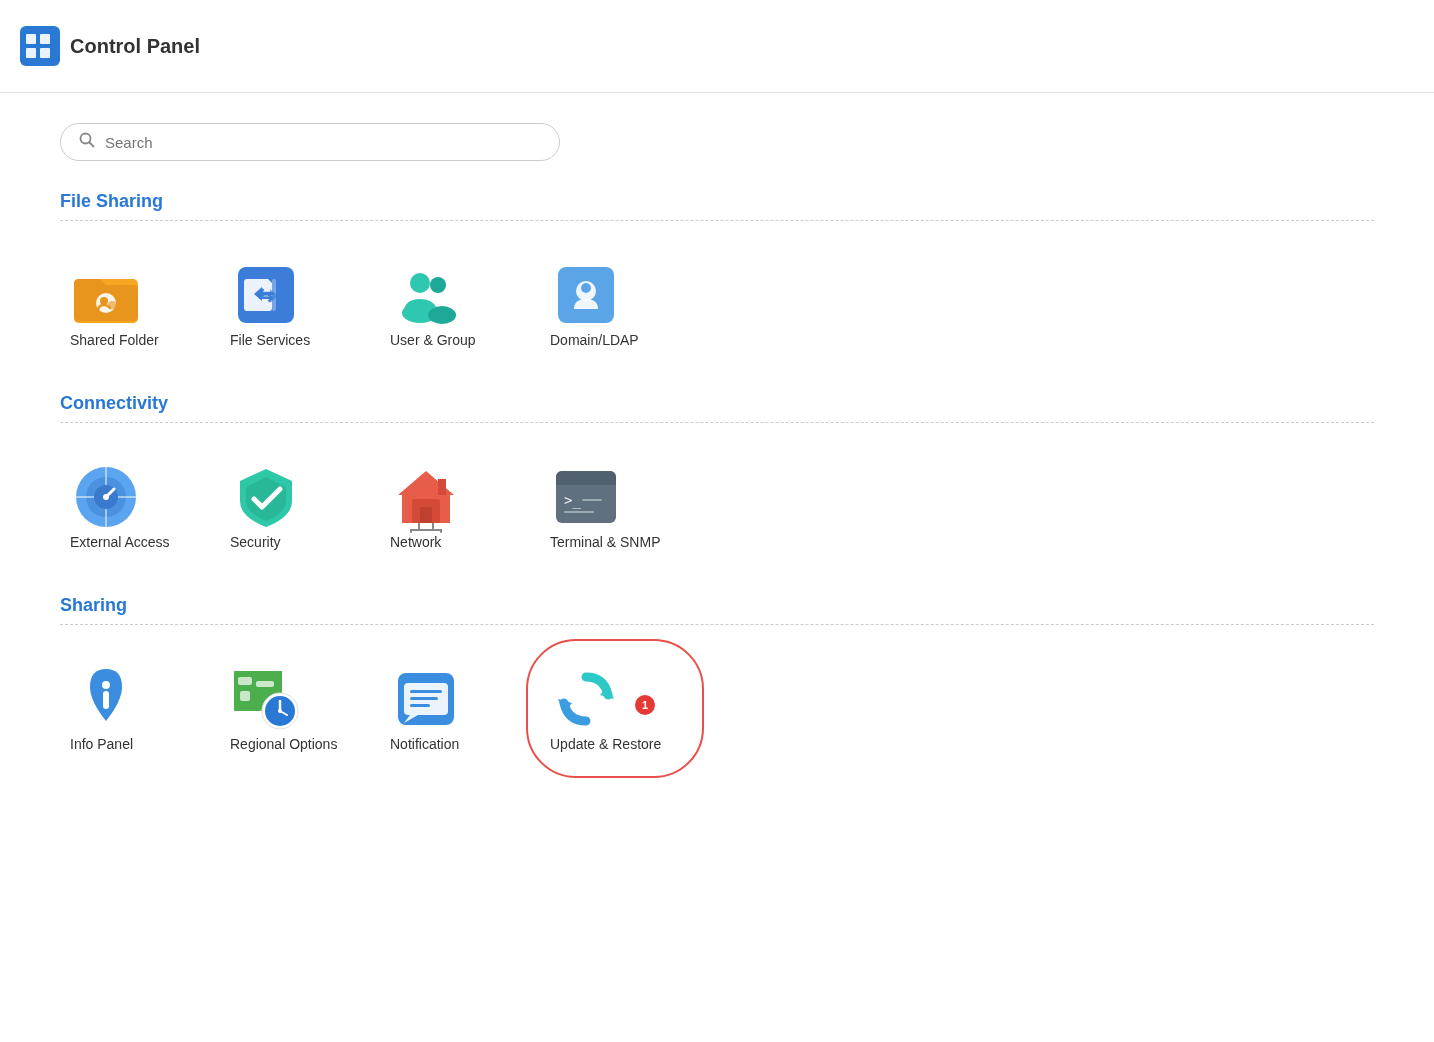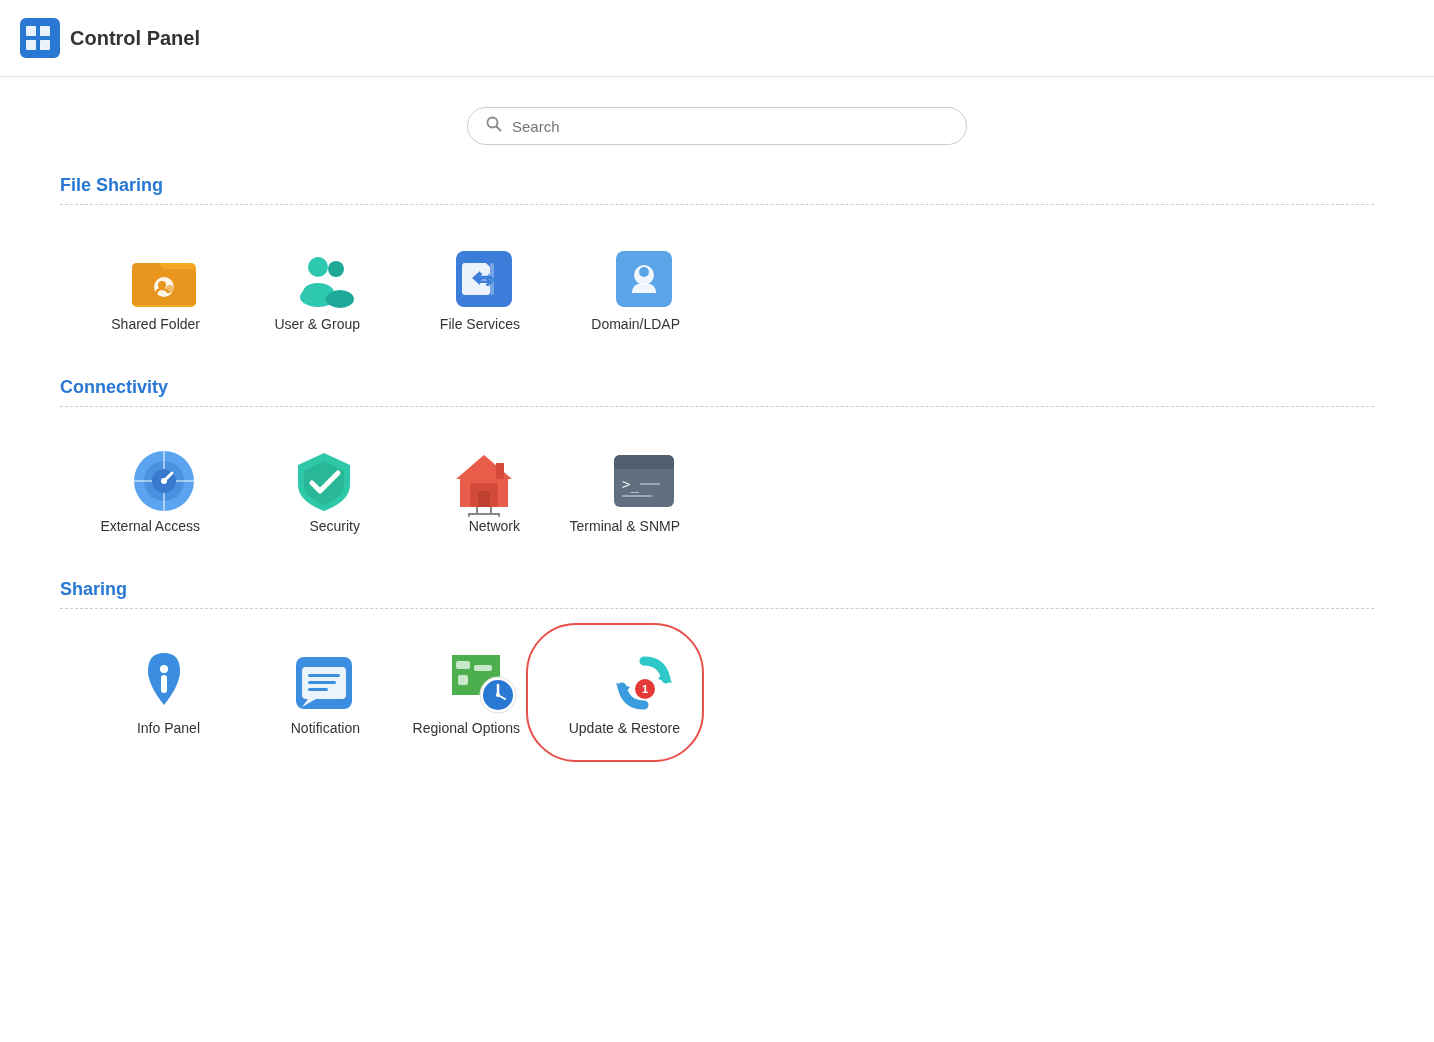--- a/index.html
+++ b/index.html
@@ -8,21 +8,21 @@
       background: #fff;
       width: 1434px;
       min-height: 1042px;
       color: #333;
     }
 
     
     .header {
       display: flex;
       align-items: flex-start;
-      padding: 18px 20px;
+      padding: 26px 20px;
       border-bottom: 1px solid #e0e0e0;
       background: #fff;
     }
     .header-logo {
       display: flex;
       align-items: center;
       gap: 10px;
     }
     .logo-icon {
       width: 40px;
@@ -35,21 +35,20 @@
     }
 
     
     .main-content {
       padding: 20px 60px 40px 60px;
     }
 
     
     .search-container {
       display: flex;
-      justify-content: center;
       margin-bottom: 30px;
       margin-top: 10px;
     }
     .search-box {
       display: flex;
       align-items: center;
       border: 1px solid #ccc;
       border-radius: 20px;
       padding: 8px 18px;
       width: 500px;
@@ -85,21 +84,21 @@
     
     .items-grid {
       display: flex;
       flex-wrap: wrap;
       gap: 10px;
       margin-bottom: 30px;
     }
     .item {
       display: flex;
       flex-direction: column;
-      align-items: flex-end;
+      align-items: flex-start;
       width: 150px;
       padding: 14px 10px;
       cursor: pointer;
       border-radius: 8px;
       transition: background 0.15s;
       position: relative;
     }
     .item-label {
       font-size: 14px;
       color: #333;
@@ -185,46 +184,46 @@
           <circle cx="36" cy="44" r="10" fill="#fff" opacity="0.9"></circle>
           <circle cx="34" cy="42" r="4" fill="#e8951e"></circle>
           <path d="M28 52 Q28 46 34 46 Q38 46 40 49" stroke="#e8951e" stroke-width="2.5" fill="none" stroke-linecap="round"></path>
           <circle cx="42" cy="46" r="4" fill="#e8951e" opacity="0.6"></circle>
         </svg>
         <span class="item-label">Shared Folder</span>
       </div>
 
       <div class="item">
         <svg class="icon-svg" viewBox="0 0 72 72">
-
-          <circle cx="30" cy="24" r="10" fill="#2ec8b0"></circle>
-          <path d="M14 54 Q14 40 30 40 Q42 40 46 48" stroke="none" fill="#2ec8b0"></path>
-          <ellipse cx="30" cy="54" rx="18" ry="10" fill="#2ec8b0"></ellipse>
-
-          <circle cx="48" cy="26" r="8" fill="#1da898"></circle>
-          <ellipse cx="52" cy="56" rx="14" ry="9" fill="#1da898"></ellipse>
-        </svg>
-        <span class="item-label">User &amp; Group</span>
-      </div>
-
-      <div class="item">
-        <svg class="icon-svg" viewBox="0 0 72 72">
           <rect x="8" y="8" width="56" height="56" rx="8" fill="#3b7dd8"></rect>
           <rect x="14" y="20" width="28" height="32" rx="3" fill="#fff" opacity="0.9"></rect>
           <polygon points="38,20 42,24 42,20" fill="#3b7dd8"></polygon>
           <rect x="42" y="20" width="4" height="32" rx="2" fill="#fff" opacity="0.3"></rect>
           <text x="36" y="42" font-size="18" font-weight="bold" fill="#3b7dd8" text-anchor="middle">⇆</text>
           <path d="M24 35 L32 28 L32 34 L44 34 L44 36 L32 36 L32 42 Z" fill="#3b7dd8"></path>
           <path d="M48 37 L40 44 L40 38 L28 38 L28 36 L40 36 L40 30 Z" fill="#3b7dd8" opacity="0.6"></path>
         </svg>
         <span class="item-label">File Services</span>
       </div>
 
       <div class="item">
         <svg class="icon-svg" viewBox="0 0 72 72">
+
+          <circle cx="30" cy="24" r="10" fill="#2ec8b0"></circle>
+          <path d="M14 54 Q14 40 30 40 Q42 40 46 48" stroke="none" fill="#2ec8b0"></path>
+          <ellipse cx="30" cy="54" rx="18" ry="10" fill="#2ec8b0"></ellipse>
+
+          <circle cx="48" cy="26" r="8" fill="#1da898"></circle>
+          <ellipse cx="52" cy="56" rx="14" ry="9" fill="#1da898"></ellipse>
+        </svg>
+        <span class="item-label">User &amp; Group</span>
+      </div>
+
+      <div class="item">
+        <svg class="icon-svg" viewBox="0 0 72 72">
           <rect x="8" y="8" width="56" height="56" rx="8" fill="#5ba4e8"></rect>
           <circle cx="36" cy="32" r="10" fill="#fff" opacity="0.9"></circle>
           <circle cx="36" cy="29" r="5" fill="#5ba4e8"></circle>
           <path d="M24 50 Q24 40 36 40 Q48 40 48 50" fill="#fff" opacity="0.9"></path>
         </svg>
         <span class="item-label">Domain/LDAP</span>
       </div>
 
     </div>
   </div>
@@ -305,51 +304,51 @@
 
           <circle cx="36" cy="22" r="4" fill="#fff"></circle>
           <rect x="33" y="28" width="6" height="18" rx="3" fill="#fff"></rect>
         </svg>
         <span class="item-label">Info Panel</span>
       </div>
 
 
       <div class="item">
         <svg class="icon-svg" viewBox="0 0 72 72">
-          <rect x="8" y="10" width="56" height="52" rx="8" fill="#3b8de0"></rect>
-
-          <rect x="14" y="20" width="44" height="32" rx="4" fill="#fff" opacity="0.9"></rect>
-          <rect x="20" y="27" width="32" height="3" rx="1.5" fill="#3b8de0"></rect>
-          <rect x="20" y="34" width="28" height="3" rx="1.5" fill="#3b8de0"></rect>
-          <rect x="20" y="41" width="20" height="3" rx="1.5" fill="#3b8de0"></rect>
-
-          <polygon points="20,52 14,60 28,52" fill="#fff" opacity="0.9"></polygon>
-        </svg>
-        <span class="item-label">Notification</span>
-      </div>
-
-      <div class="item">
-        <svg class="icon-svg" viewBox="0 0 72 72">
 
           <rect x="4" y="8" width="48" height="40" rx="4" fill="#5cb85c"></rect>
           <polygon points="4,8 52,8 52,30 28,48 4,48" fill="#4cae4c"></polygon>
 
           <rect x="8" y="14" width="14" height="8" rx="2" fill="#fff" opacity="0.7"></rect>
           <rect x="26" y="18" width="18" height="6" rx="2" fill="#fff" opacity="0.7"></rect>
           <rect x="10" y="28" width="10" height="10" rx="2" fill="#fff" opacity="0.7"></rect>
 
           <circle cx="50" cy="48" r="18" fill="#fff" stroke="#e0e0e0" stroke-width="1"></circle>
           <circle cx="50" cy="48" r="15" fill="#2878d4"></circle>
           <line x1="50" y1="48" x2="50" y2="38" stroke="#fff" stroke-width="2.5" stroke-linecap="round"></line>
           <line x1="50" y1="48" x2="57" y2="52" stroke="#fff" stroke-width="2" stroke-linecap="round"></line>
           <circle cx="50" cy="48" r="2" fill="#fff"></circle>
         </svg>
         <span class="item-label">Regional Options</span>
       </div>
 
+      <div class="item">
+        <svg class="icon-svg" viewBox="0 0 72 72">
+          <rect x="8" y="10" width="56" height="52" rx="8" fill="#3b8de0"></rect>
+
+          <rect x="14" y="20" width="44" height="32" rx="4" fill="#fff" opacity="0.9"></rect>
+          <rect x="20" y="27" width="32" height="3" rx="1.5" fill="#3b8de0"></rect>
+          <rect x="20" y="34" width="28" height="3" rx="1.5" fill="#3b8de0"></rect>
+          <rect x="20" y="41" width="20" height="3" rx="1.5" fill="#3b8de0"></rect>
+
+          <polygon points="20,52 14,60 28,52" fill="#fff" opacity="0.9"></polygon>
+        </svg>
+        <span class="item-label">Notification</span>
+      </div>
+
       <div class="item" style="position:relative;">
         <div class="highlight-circle"></div>
         <svg class="icon-svg" viewBox="0 0 72 72">
 
           <path d="M36 14 Q54 14 58 32" stroke="#2ec8c8" stroke-width="9" fill="none" stroke-linecap="round"></path>
           <path d="M36 58 Q18 58 14 40" stroke="#3b9de0" stroke-width="9" fill="none" stroke-linecap="round"></path>
 
           <polygon points="58,22 64,36 50,32" fill="#2ec8c8"></polygon>
           <polygon points="14,50 8,36 22,40" fill="#3b9de0"></polygon>
         </svg>

